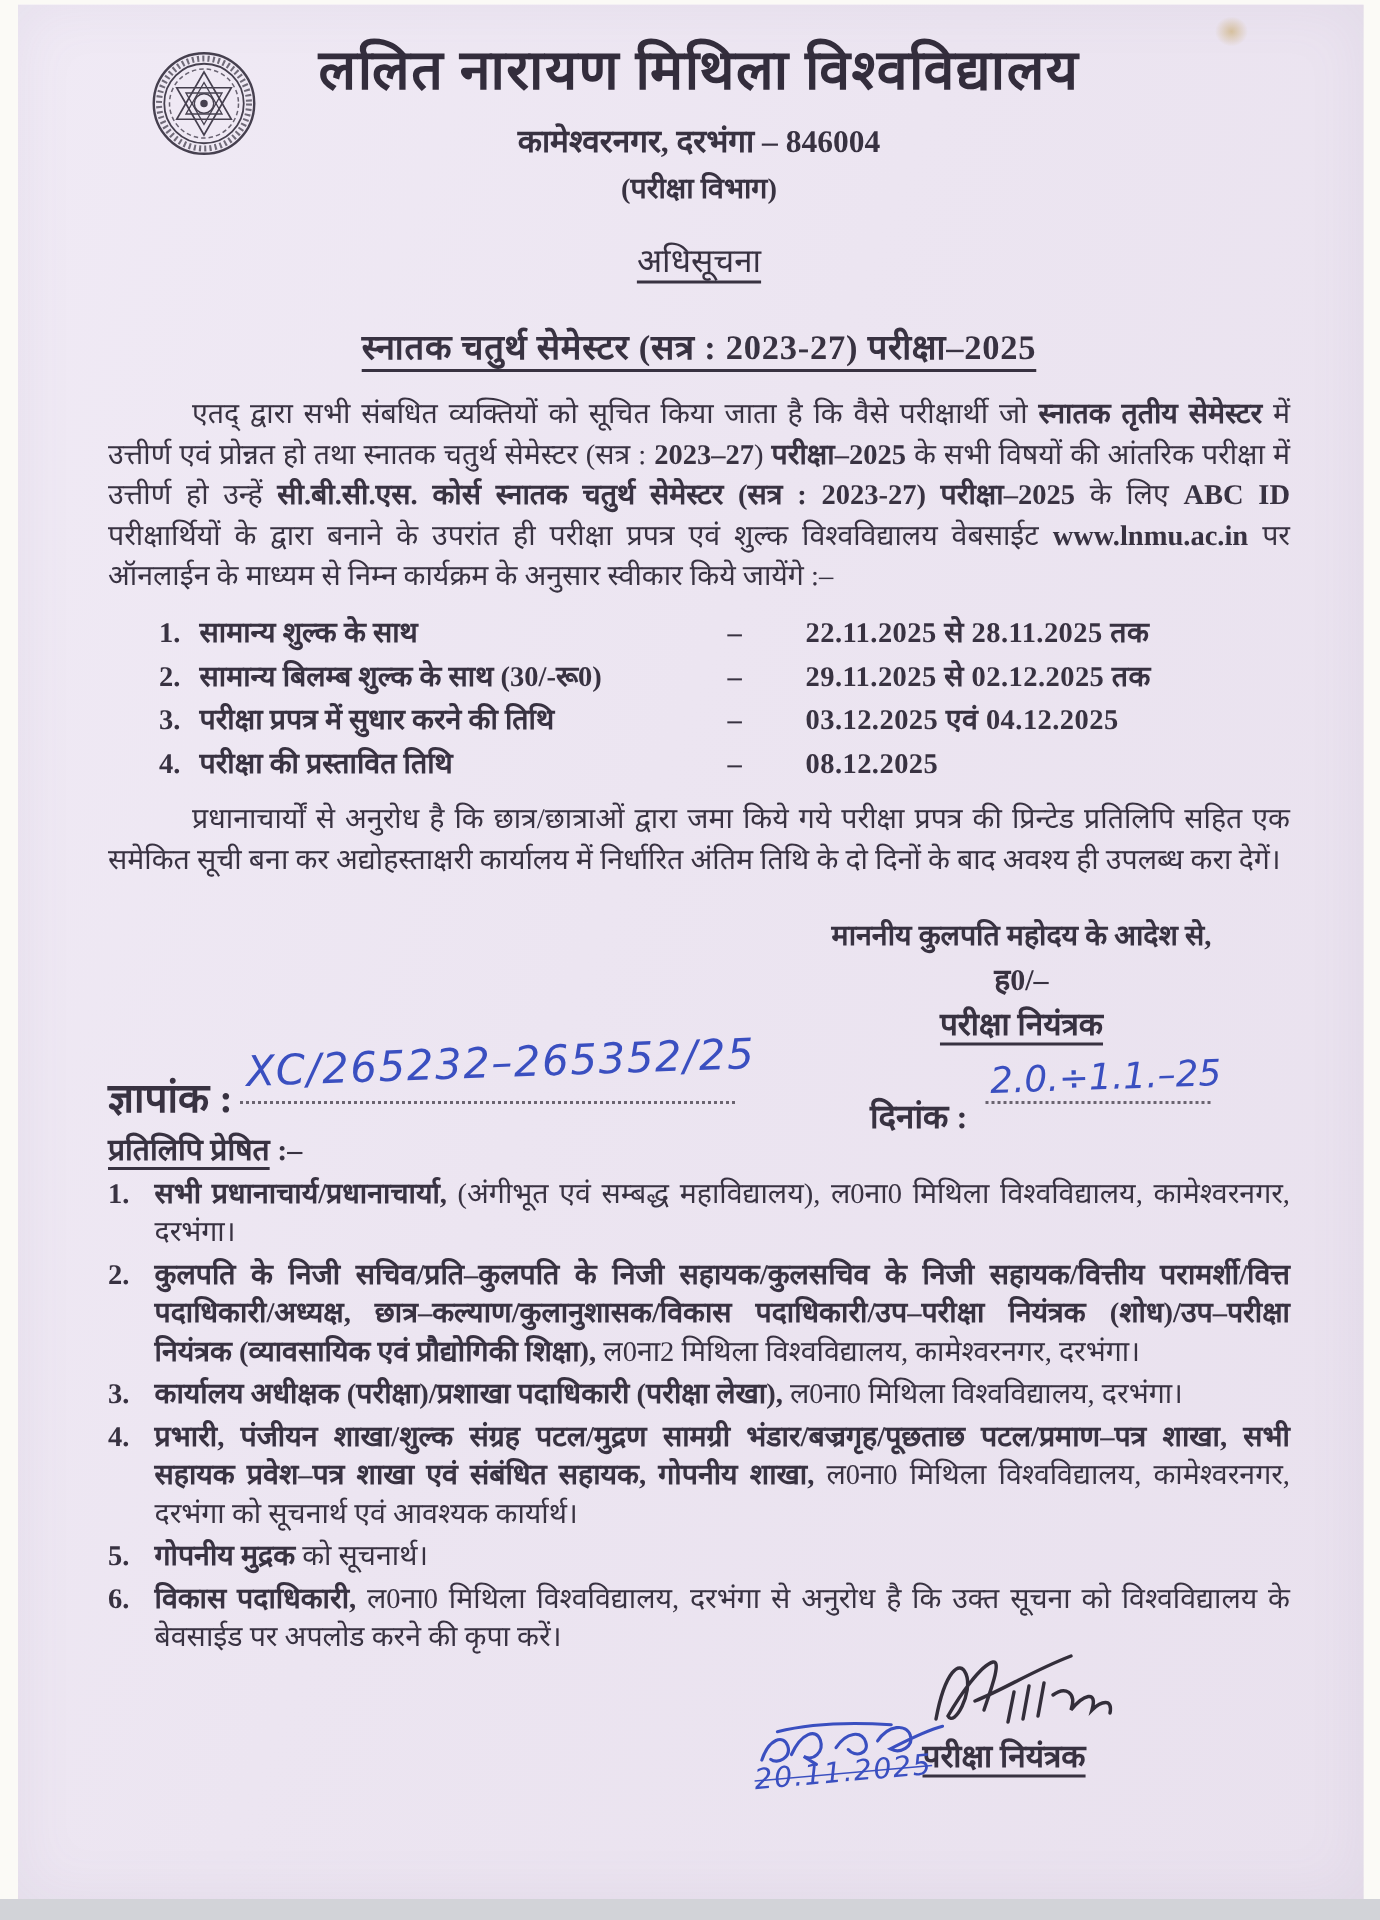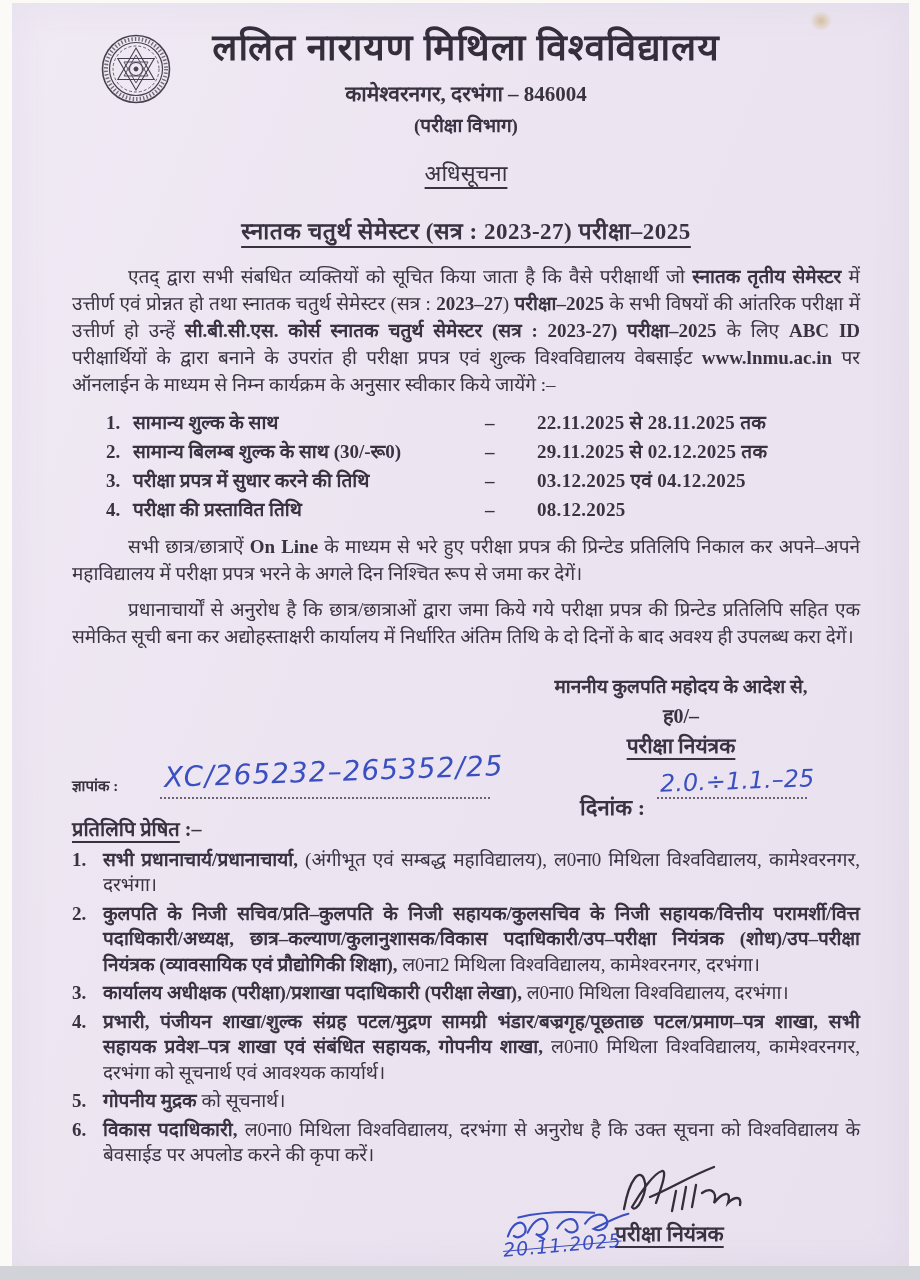--- a/index.html
+++ b/index.html
@@ -47,21 +47,21 @@
 
   
   .signblock{width:350px;margin:23px 4px 0 auto;text-align:center;}
   .signblock .order{font-size:19px;font-weight:bold;}
   .signblock .ho{font-size:20px;font-weight:bold;margin-top:3px;}
   .signblock .ctrl{font-size:21px;font-weight:bold;margin-top:2px;
     text-decoration:underline;text-underline-offset:5px;text-decoration-thickness:2px;}
 
   
   .memo{position:relative;height:54px;margin-top:2px;}
-  .memo .mlabel{position:absolute;left:0;top:14px;font-size:15px;font-weight:bold;}
+  .memo .mlabel{position:absolute;left:0;top:14px;font-size:27px;font-weight:bold;}
   .memo .mdots{position:absolute;left:88px;top:36px;width:330px;border-bottom:2px dotted #6b6470;}
   .ink{color:#3a4fc0;font-style:italic;font-family:"DejaVu Sans",sans-serif;}
   .memo .mnumber{position:absolute;left:92px;top:-6px;font-size:28px;transform:rotate(-2deg);
     letter-spacing:1px;white-space:nowrap;}
   .memo .dlabel{position:absolute;left:508px;top:14px;font-size:22px;font-weight:bold;margin-top:16px;}
   .memo .ddots{position:absolute;left:585px;top:36px;width:150px;border-bottom:2px dotted #6b6470;}
   .memo .mdate{position:absolute;left:588px;top:6px;font-size:24px;transform:rotate(-2deg);white-space:nowrap;}
 
   
   .cph{font-size:20px;font-weight:bold;margin-top:0;}
@@ -136,21 +136,20 @@
         <span class="val">03.12.2025 एवं 04.12.2025</span>
       </div>
       <div class="srow">
         <span class="no">4.</span>
         <span class="lab">परीक्षा की प्रस्तावित तिथि</span>
         <span class="dash">–</span>
         <span class="val">08.12.2025</span>
       </div>
     </div>
 
-    <p class="para p2"><span>सभी छात्र/छात्राऐं </span><span class="b">On Line</span><span> के माध्यम से भरे हुए परीक्षा प्रपत्र की प्रिन्टेड प्रतिलिपि निकाल कर अपने–अपने महाविद्यालय में परीक्षा प्रपत्र भरने के अगले दिन निश्चित रूप से जमा कर देगें।</span></p>
     <p class="para p2"><span>प्रधानाचार्यों से अनुरोध है कि छात्र/छात्राओं द्वारा जमा किये गये परीक्षा प्रपत्र की प्रिन्टेड प्रतिलिपि सहित एक समेकित सूची बना कर अद्योहस्ताक्षरी कार्यालय में निर्धारित अंतिम तिथि के दो दिनों के बाद अवश्य ही उपलब्ध करा देगें।</span></p>
 
     <div class="signblock">
       <div class="order">माननीय कुलपति महोदय के आदेश से,</div>
       <div class="ho">ह0/–</div>
       <div class="ctrl">परीक्षा नियंत्रक</div>
     </div>
 
     <div class="memo">
       <span class="mlabel">ज्ञापांक :</span>

